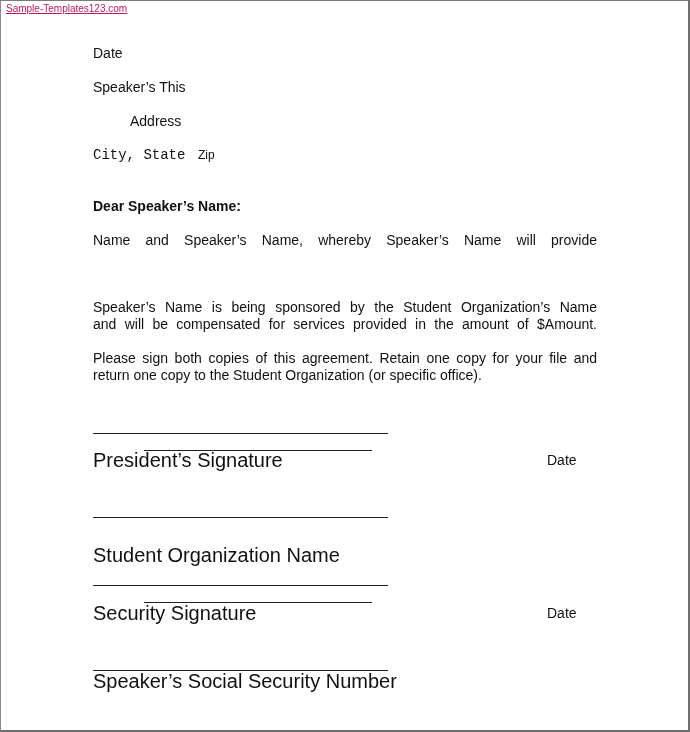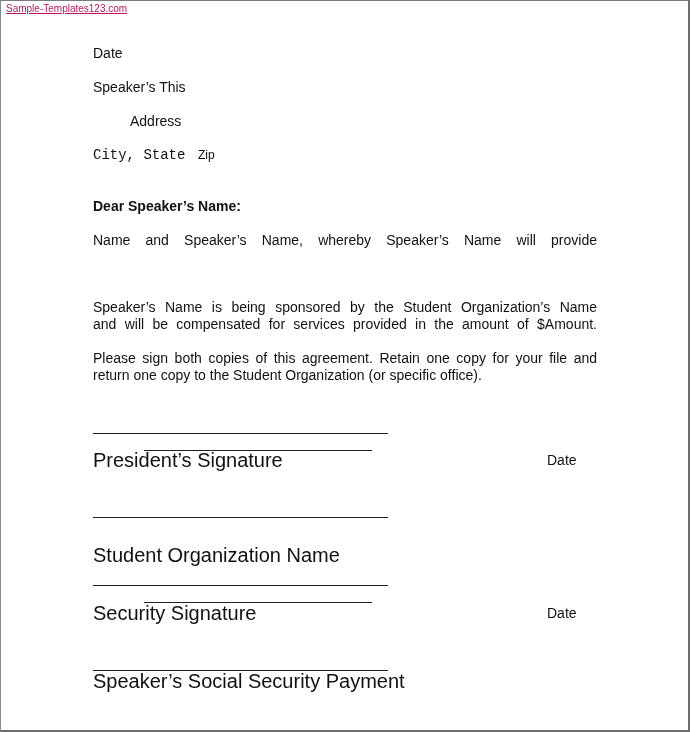--- a/index.html
+++ b/index.html
@@ -122,13 +122,13 @@
 
 <div class="rule" style="left:93px; top:517px; width:295px;"></div>
 <div class="sig-label" style="top:520px;margin-top:27px;">Student Organization Name</div>
 
 <div class="rule" style="left:93px; top:585px; width:295px;"></div>
 <div class="rule" style="left:144px; top:602px; width:228px;"></div>
 <div class="sig-label" style="top:605px;">Security Signature</div>
 <div class="date-label" style="top:605px;">Date</div>
 
 <div class="rule" style="left:93px; top:670px; width:295px;"></div>
-<div class="sig-label" style="top:673px;">Speaker’s Social Security Payment</div>
+<div class="sig-label" style="top:673px;">Speaker’s Social Security Number</div>
 
 </body></html>

